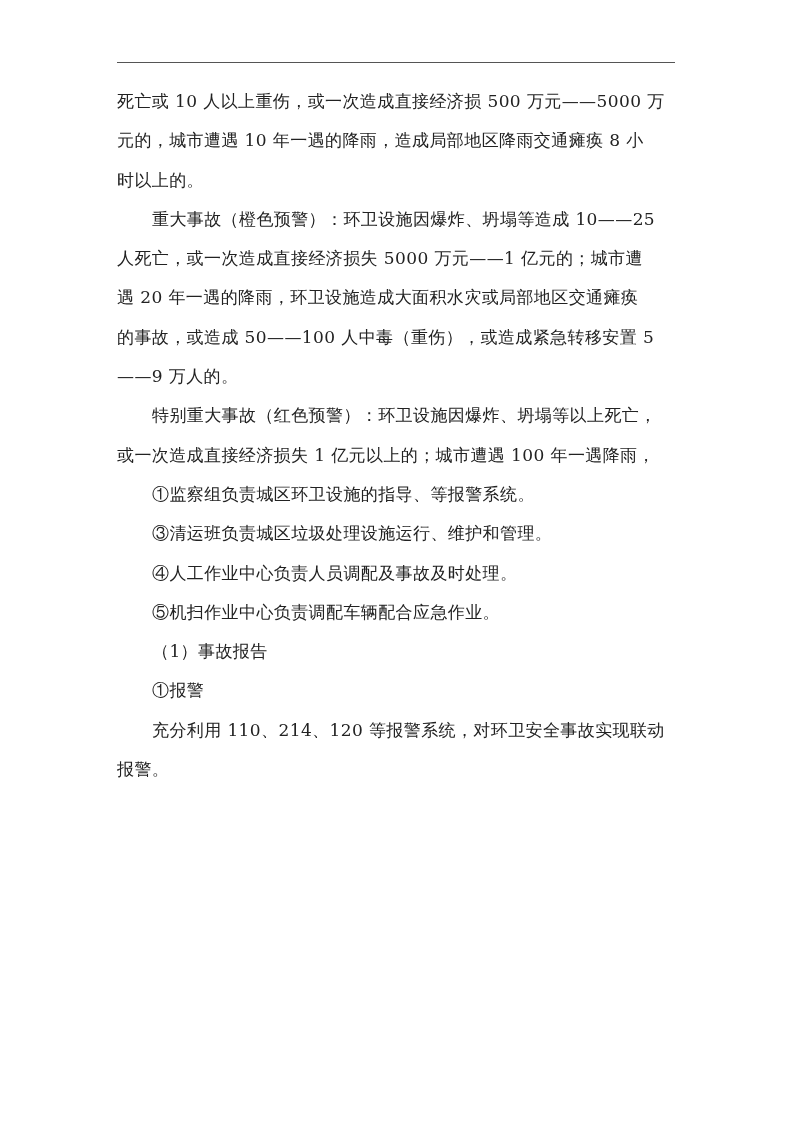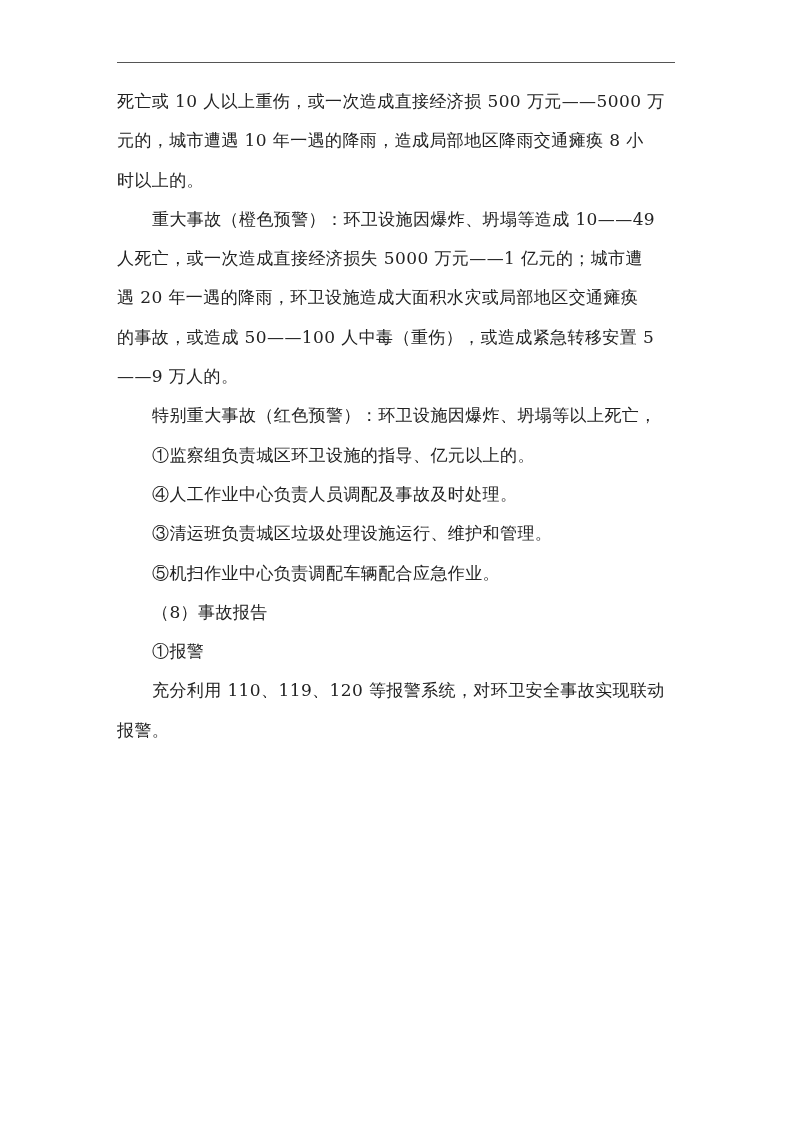--- a/index.html
+++ b/index.html
@@ -20,36 +20,37 @@
   <div class="header-rule"></div>
 
   <div class="body">
     <div class="p">
       <div>死亡或 10 人以上重伤，或一次造成直接经济损 500 万元——5000 万</div>
       <div>元的，城市遭遇 10 年一遇的降雨，造成局部地区降雨交通瘫痪 8 小</div>
       <div>时以上的。</div>
     </div>
 
     <div class="p">
-      <div class="indent">重大事故（橙色预警）：环卫设施因爆炸、坍塌等造成 10——49</div>
+      <div class="indent">重大事故（橙色预警）：环卫设施因爆炸、坍塌等造成 10——25</div>
       <div>人死亡，或一次造成直接经济损失 5000 万元——1 亿元的；城市遭</div>
       <div>遇 20 年一遇的降雨，环卫设施造成大面积水灾或局部地区交通瘫痪</div>
       <div>的事故，或造成 50——100 人中毒（重伤），或造成紧急转移安置 5</div>
       <div>——9 万人的。</div>
     </div>
 
     <div class="p">
       <div class="indent">特别重大事故（红色预警）：环卫设施因爆炸、坍塌等以上死亡，</div>
+      <div>或一次造成直接经济损失 1 亿元以上的；城市遭遇 100 年一遇降雨，</div>
     </div>
 
-    <div class="p item">①监察组负责城区环卫设施的指导、亿元以上的。</div>
+    <div class="p item">①监察组负责城区环卫设施的指导、等报警系统。</div>
+    <div class="p item">③清运班负责城区垃圾处理设施运行、维护和管理。</div>
     <div class="p item">④人工作业中心负责人员调配及事故及时处理。</div>
-    <div class="p item">③清运班负责城区垃圾处理设施运行、维护和管理。</div>
     <div class="p item">⑤机扫作业中心负责调配车辆配合应急作业。</div>
 
-    <div class="p item">（8）事故报告</div>
+    <div class="p item">（1）事故报告</div>
     <div class="p item">①报警</div>
     <div class="p">
-      <div class="indent">充分利用 110、119、120 等报警系统，对环卫安全事故实现联动</div>
+      <div class="indent">充分利用 110、214、120 等报警系统，对环卫安全事故实现联动</div>
       <div>报警。</div>
     </div>
   </div>
 </div>
 
 </body></html>

